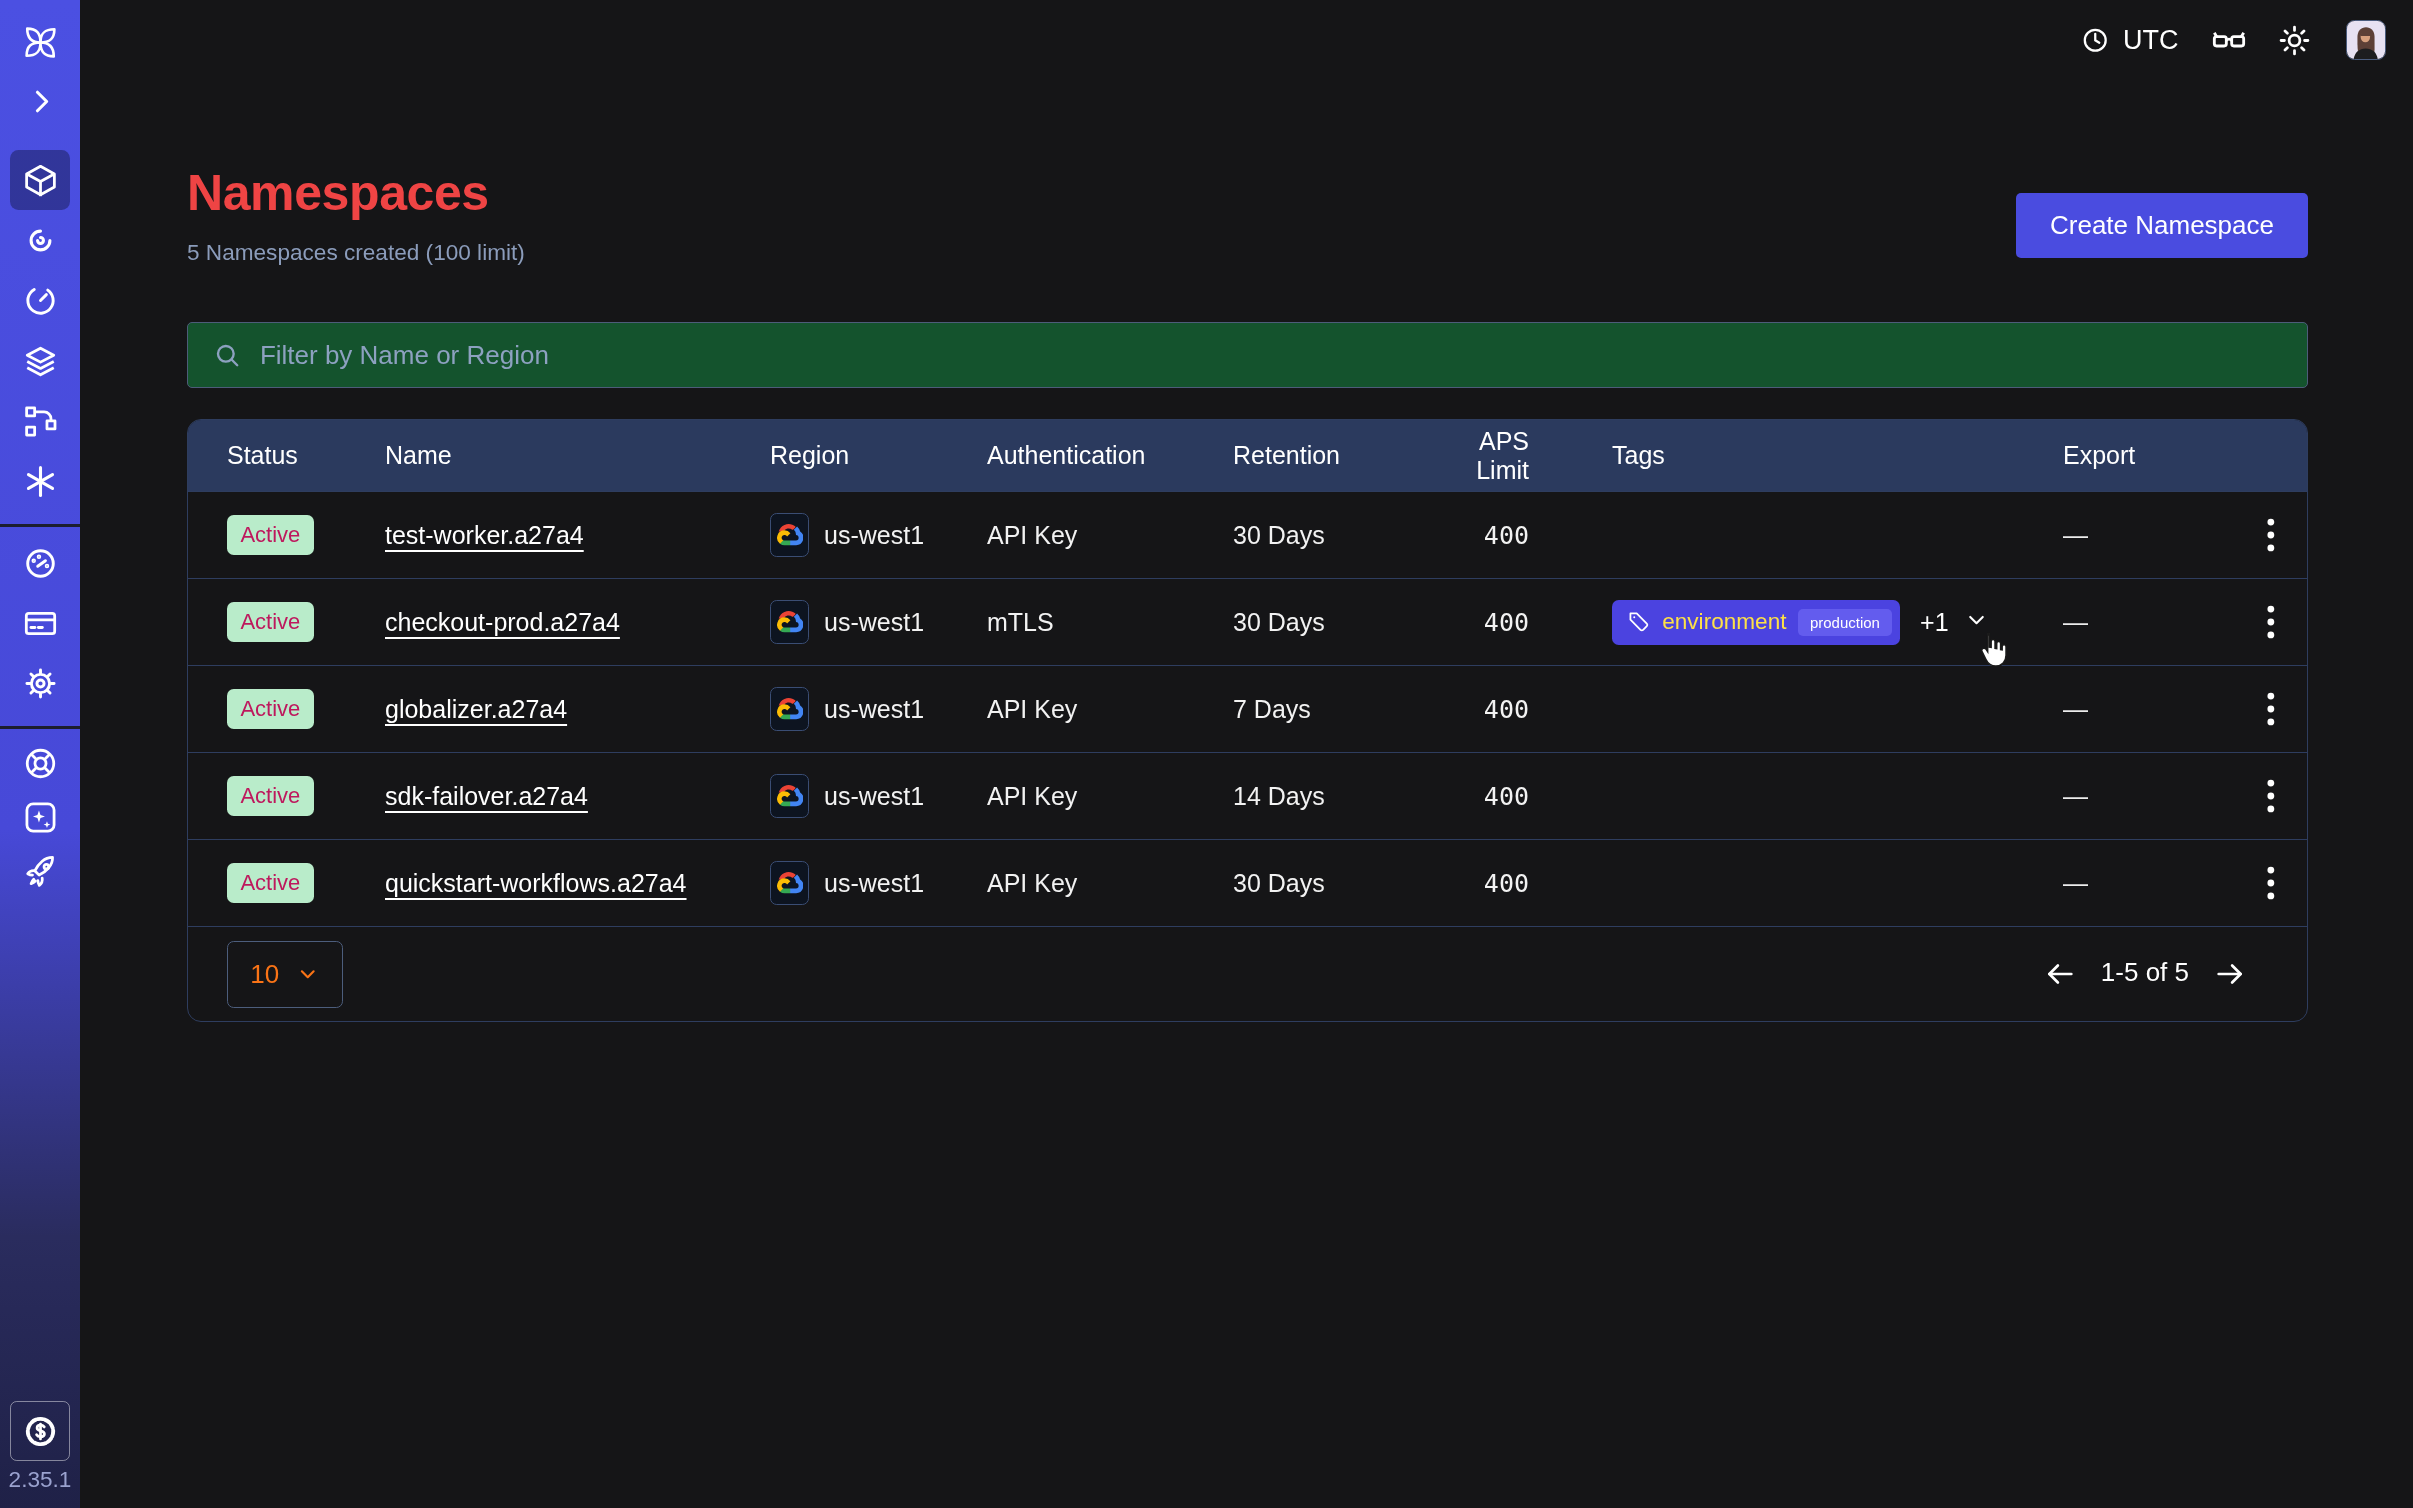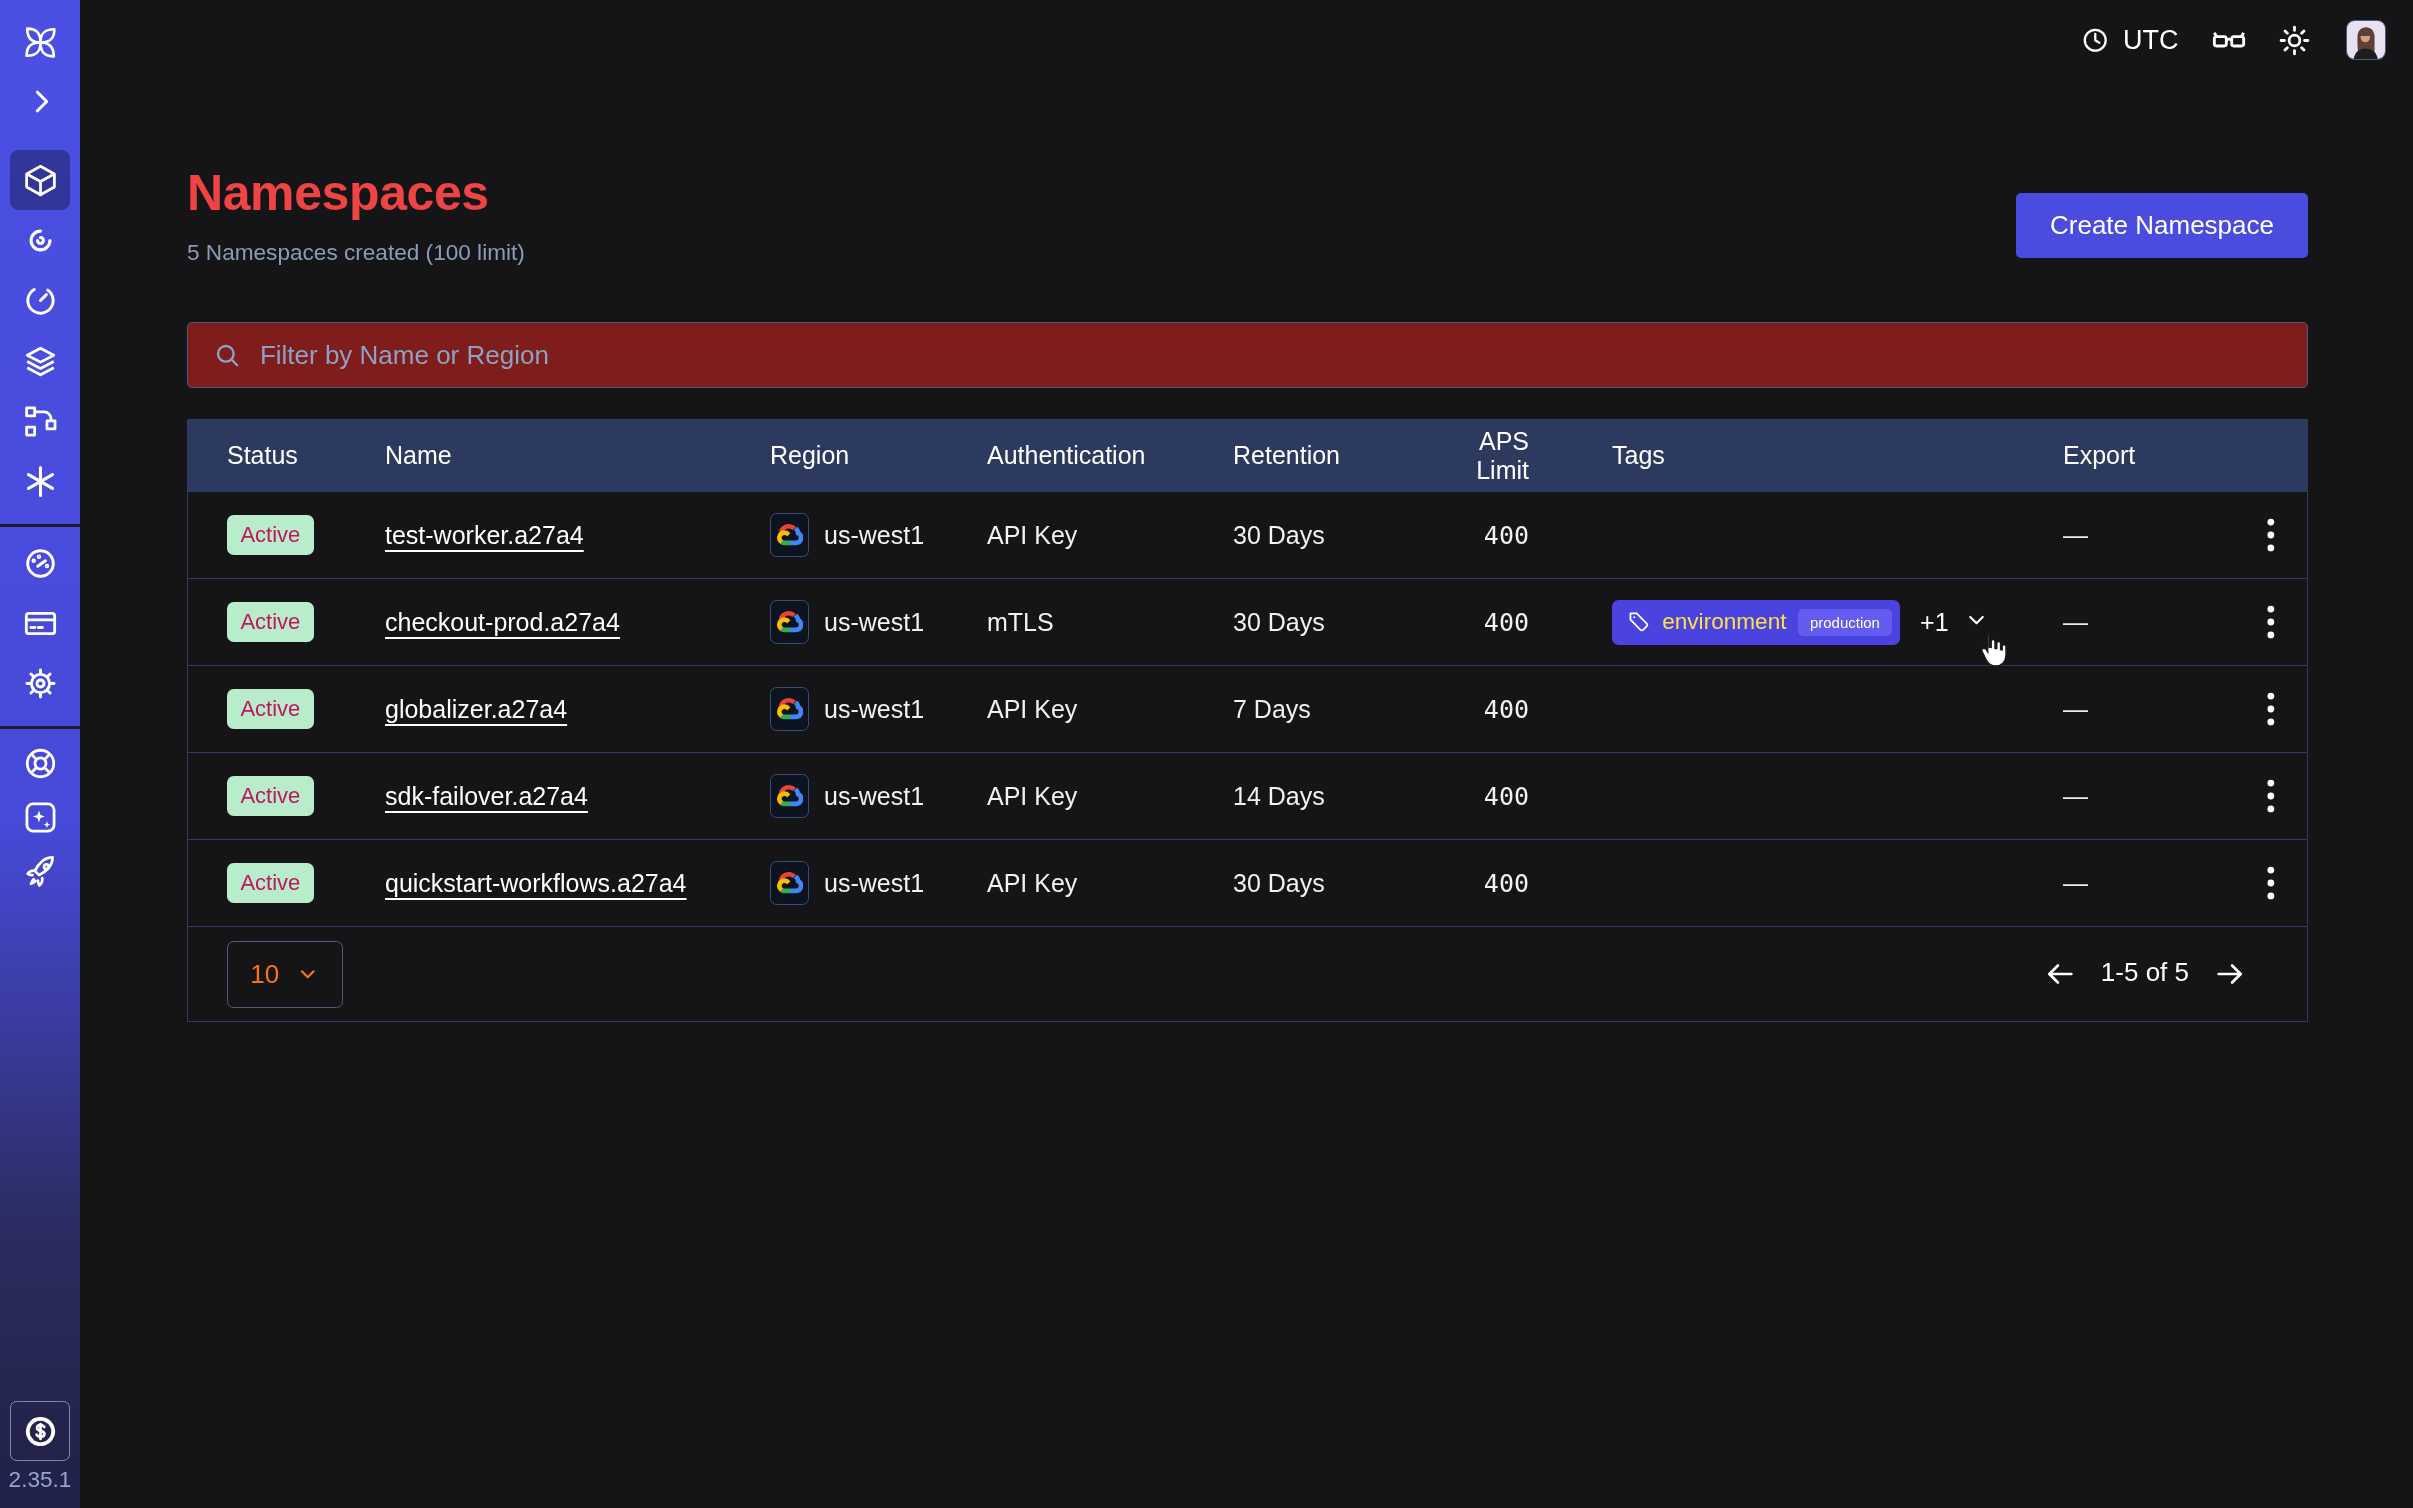--- a/index.html
+++ b/index.html
@@ -36,30 +36,30 @@
   
   .main { position:absolute; left:80px; top:0; right:0; bottom:0; }
   .page-title { position:absolute; left:107px; top:164px; font-size:50px; font-weight:700;
     letter-spacing:-0.4px; color:#ef4444; }
   .page-sub { position:absolute; left:107px; top:240px; font-size:22.6px; color:#8b9cbb; }
   .create-btn { position:absolute; right:105px; top:193px; height:65px; padding:8px 34px;
     background:#4a4ce0; border:none; border-radius:5px; color:#fff; font-size:26px;
     font-family:"Liberation Sans",sans-serif; cursor:pointer; display:flex; align-items:center; }
 
   .searchbox { position:absolute; left:107px; right:105px; top:322px; height:66px;
-    border:1.7px solid #4d5c79; border-radius:5px; background:#7f1d1d; display:flex;
+    border:1.7px solid #4d5c79; border-radius:5px; background:#14532d; display:flex;
     align-items:center; padding:0 25px; gap:18.4px; }
   .searchbox svg { width:28.5px; height:28.5px; color:#8da1c0; flex:none; }
   .searchbox input { flex:1; background:transparent; border:none; outline:none;
     font-size:26px; color:#e8e8e8; font-family:"Liberation Sans",sans-serif; }
   .searchbox input::placeholder { color:#8da1c0; }
 
   
   .table { position:absolute; left:107px; right:105px; top:419px;
-    border:1.7px solid #2e3d5f; border-radius:1px; overflow:hidden; }
+    border:1.7px solid #2e3d5f; border-radius:14px; overflow:hidden; }
   .thead, .row { display:grid;
     grid-template-columns:158px 385px 217px 246px 191px 105px 534px 171px 1fr;
     align-items:center; padding-left:39px; }
   .thead { height:71px; background:#2b3a5e; font-size:25px; font-weight:500; color:#fff; }
   .row { height:87px; border-top:1.7px solid #2e3d5f; font-size:25px; }
   .row:first-of-type { border-top:none; }
   .cell { display:flex; align-items:center; }
   .h-aps, .aps-cell { justify-content:flex-end; text-align:right; }
   .h-tags, .tags-cell { padding-left:83px; }
   .badge { background:#b9ecca; color:#be185d; font-size:22px; padding:6.7px 13.4px;

